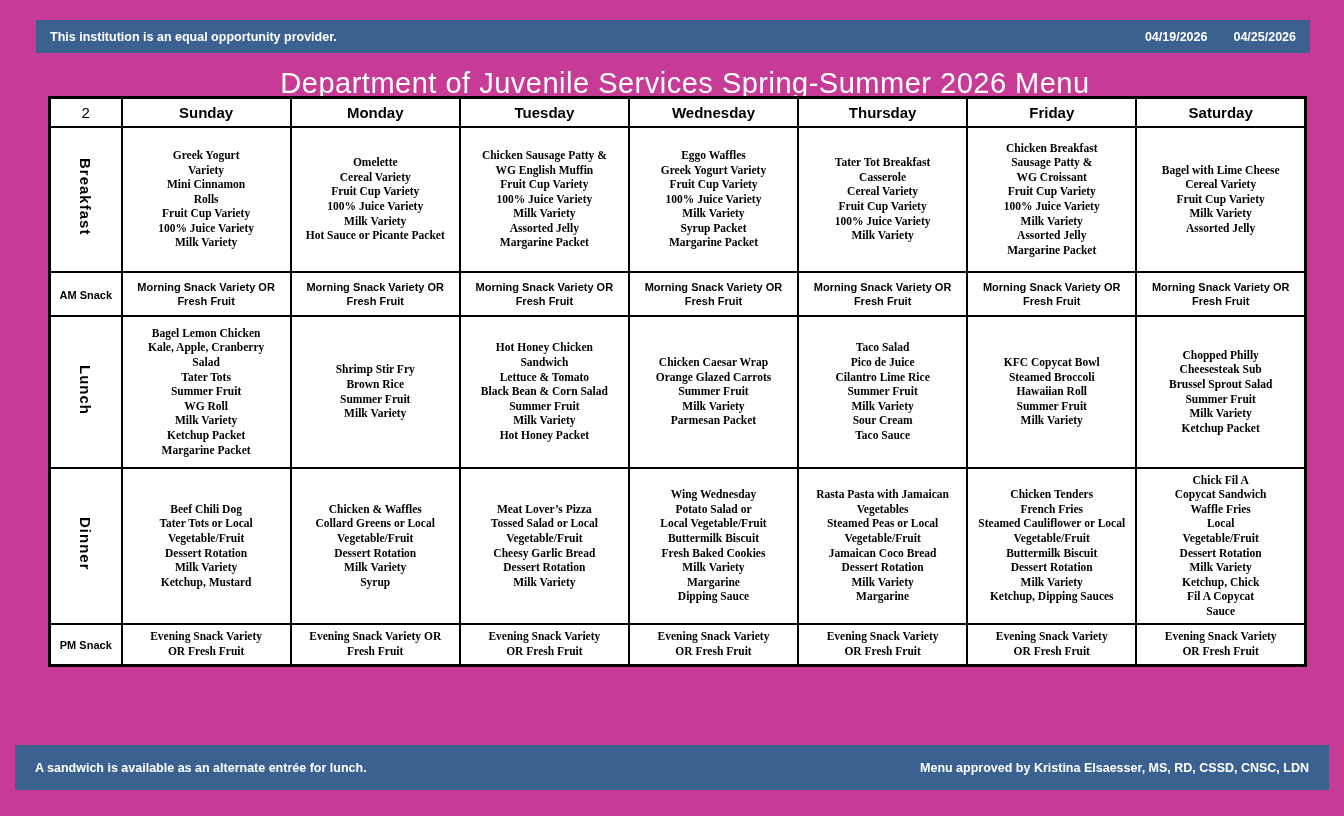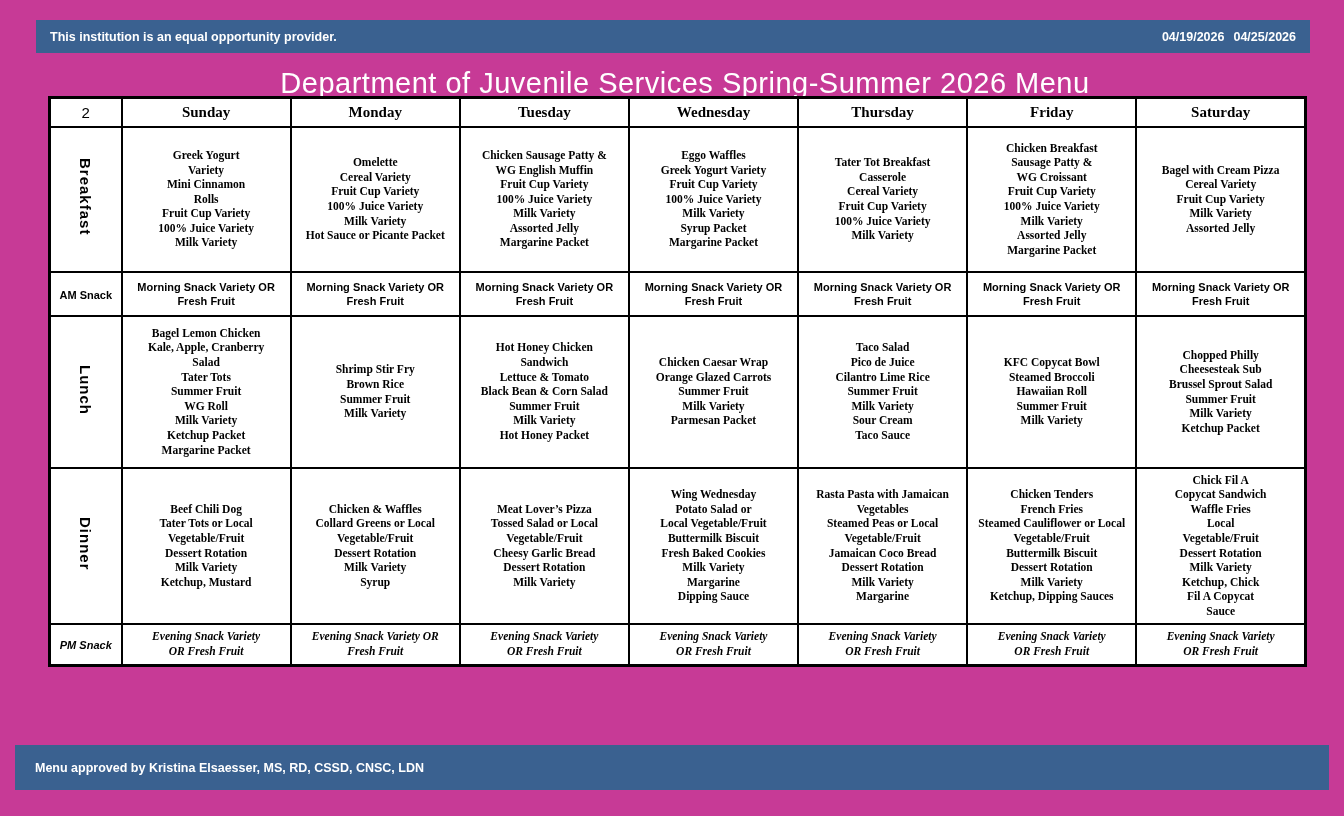--- a/index.html
+++ b/index.html
@@ -10,21 +10,21 @@
     font-family: "Liberation Sans", sans-serif;
     overflow: hidden;
   }
   .top-bar {
     position: absolute; left: 36px; top: 20px; width: 1274px; height: 33px;
     background: #3A6190; color: #FFFFFF;
     display: flex; justify-content: space-between; align-items: center;
     padding: 16px 14px; box-sizing: border-box;
     font-size: 12.5px; font-weight: bold;
   }
-  .top-bar .dates { display: flex; gap: 9px; }
+  .top-bar .dates { display: flex; gap: 26px; }
   .page-title {
     position: absolute; left: 0; top: 54px; width: 100%; height: 38px;
     margin: 13px; text-align: center; color: #FFFFFF;
     font-size: 29px; font-weight: 400; letter-spacing: 0.5px;
     font-family: "Liberation Sans", sans-serif;
   }
   table.menu-table {
     position: absolute; left: 48px; top: 96px;
     width: 1259px; table-layout: fixed;
     border-collapse: collapse; background: #FFFFFF;
@@ -32,26 +32,26 @@
   }
   .menu-table col.c-label { width: 72px; }
   .menu-table col.c-day   { width: 169px; }
   .menu-table th, .menu-table td {
     border: 2px solid #000000;
     text-align: center; vertical-align: middle;
     padding: 1px 2px; box-sizing: border-box; overflow: hidden;
   }
   tr.header-row { height: 29px; }
   th.week-cell { font-size: 15px; font-weight: 400; }
-  th.day-cell  { font-size: 15px; font-weight: 700; font-family: Liberation Serif, serif; }
+  th.day-cell  { font-size: 15px; font-weight: 700; font-family: Liberation Sans, sans-serif; }
   #row-breakfast { height: 145px; }
   #row-am-snack  { height: 44px; }
   #row-lunch     { height: 152px; }
   #row-dinner    { height: 156px; }
-  #row-pm-snack  { height: 42px; font-style: italic; }
+  #row-pm-snack  { height: 42px; }
   td.label-cell { background: #FFFFFF; }
   td.label-cell .label-text-v {
     display: inline-block;
     writing-mode: vertical-rl;
     font-size: 15px; font-weight: 700; letter-spacing: 1px;
     font-family: "Liberation Sans", sans-serif;
   }
   td.label-cell .label-text-h {
     font-size: 11px; font-weight: 700;
     font-family: "Liberation Sans", sans-serif;
@@ -166,21 +166,21 @@
           <div class="line">Chicken Breakfast</div>
           <div class="line">Sausage Patty &amp;</div>
           <div class="line">WG Croissant</div>
           <div class="line">Fruit Cup Variety</div>
           <div class="line">100% Juice Variety</div>
           <div class="line">Milk Variety</div>
           <div class="line">Assorted Jelly</div>
           <div class="line">Margarine Packet</div>
         </td>
         <td class="menu-cell style-meal">
-          <div class="line">Bagel with Cream Pizza</div>
+          <div class="line">Bagel with Lime Cheese</div>
           <div class="line">Cereal Variety</div>
           <div class="line">Fruit Cup Variety</div>
           <div class="line">Milk Variety</div>
           <div class="line">Assorted Jelly</div>
         </td>
       </tr>
       <tr id="row-am-snack">
         <td class="label-cell"><span class="label-text-h">AM Snack</span></td>
         <td class="menu-cell style-snack-sans">
           <div class="line">Morning Snack Variety OR</div>
@@ -368,14 +368,15 @@
         </td>
         <td class="menu-cell style-snack-serif">
           <div class="line">Evening Snack Variety</div>
           <div class="line">OR Fresh Fruit</div>
         </td>
       </tr>
     </tbody>
 </table>
 
 <div class="footer-bar">
+  <span>A sandwich is available as an alternate entrée for lunch.</span>
   <span>Menu approved by Kristina Elsaesser, MS, RD, CSSD, CNSC, LDN</span>
 </div>
 
 </body></html>

